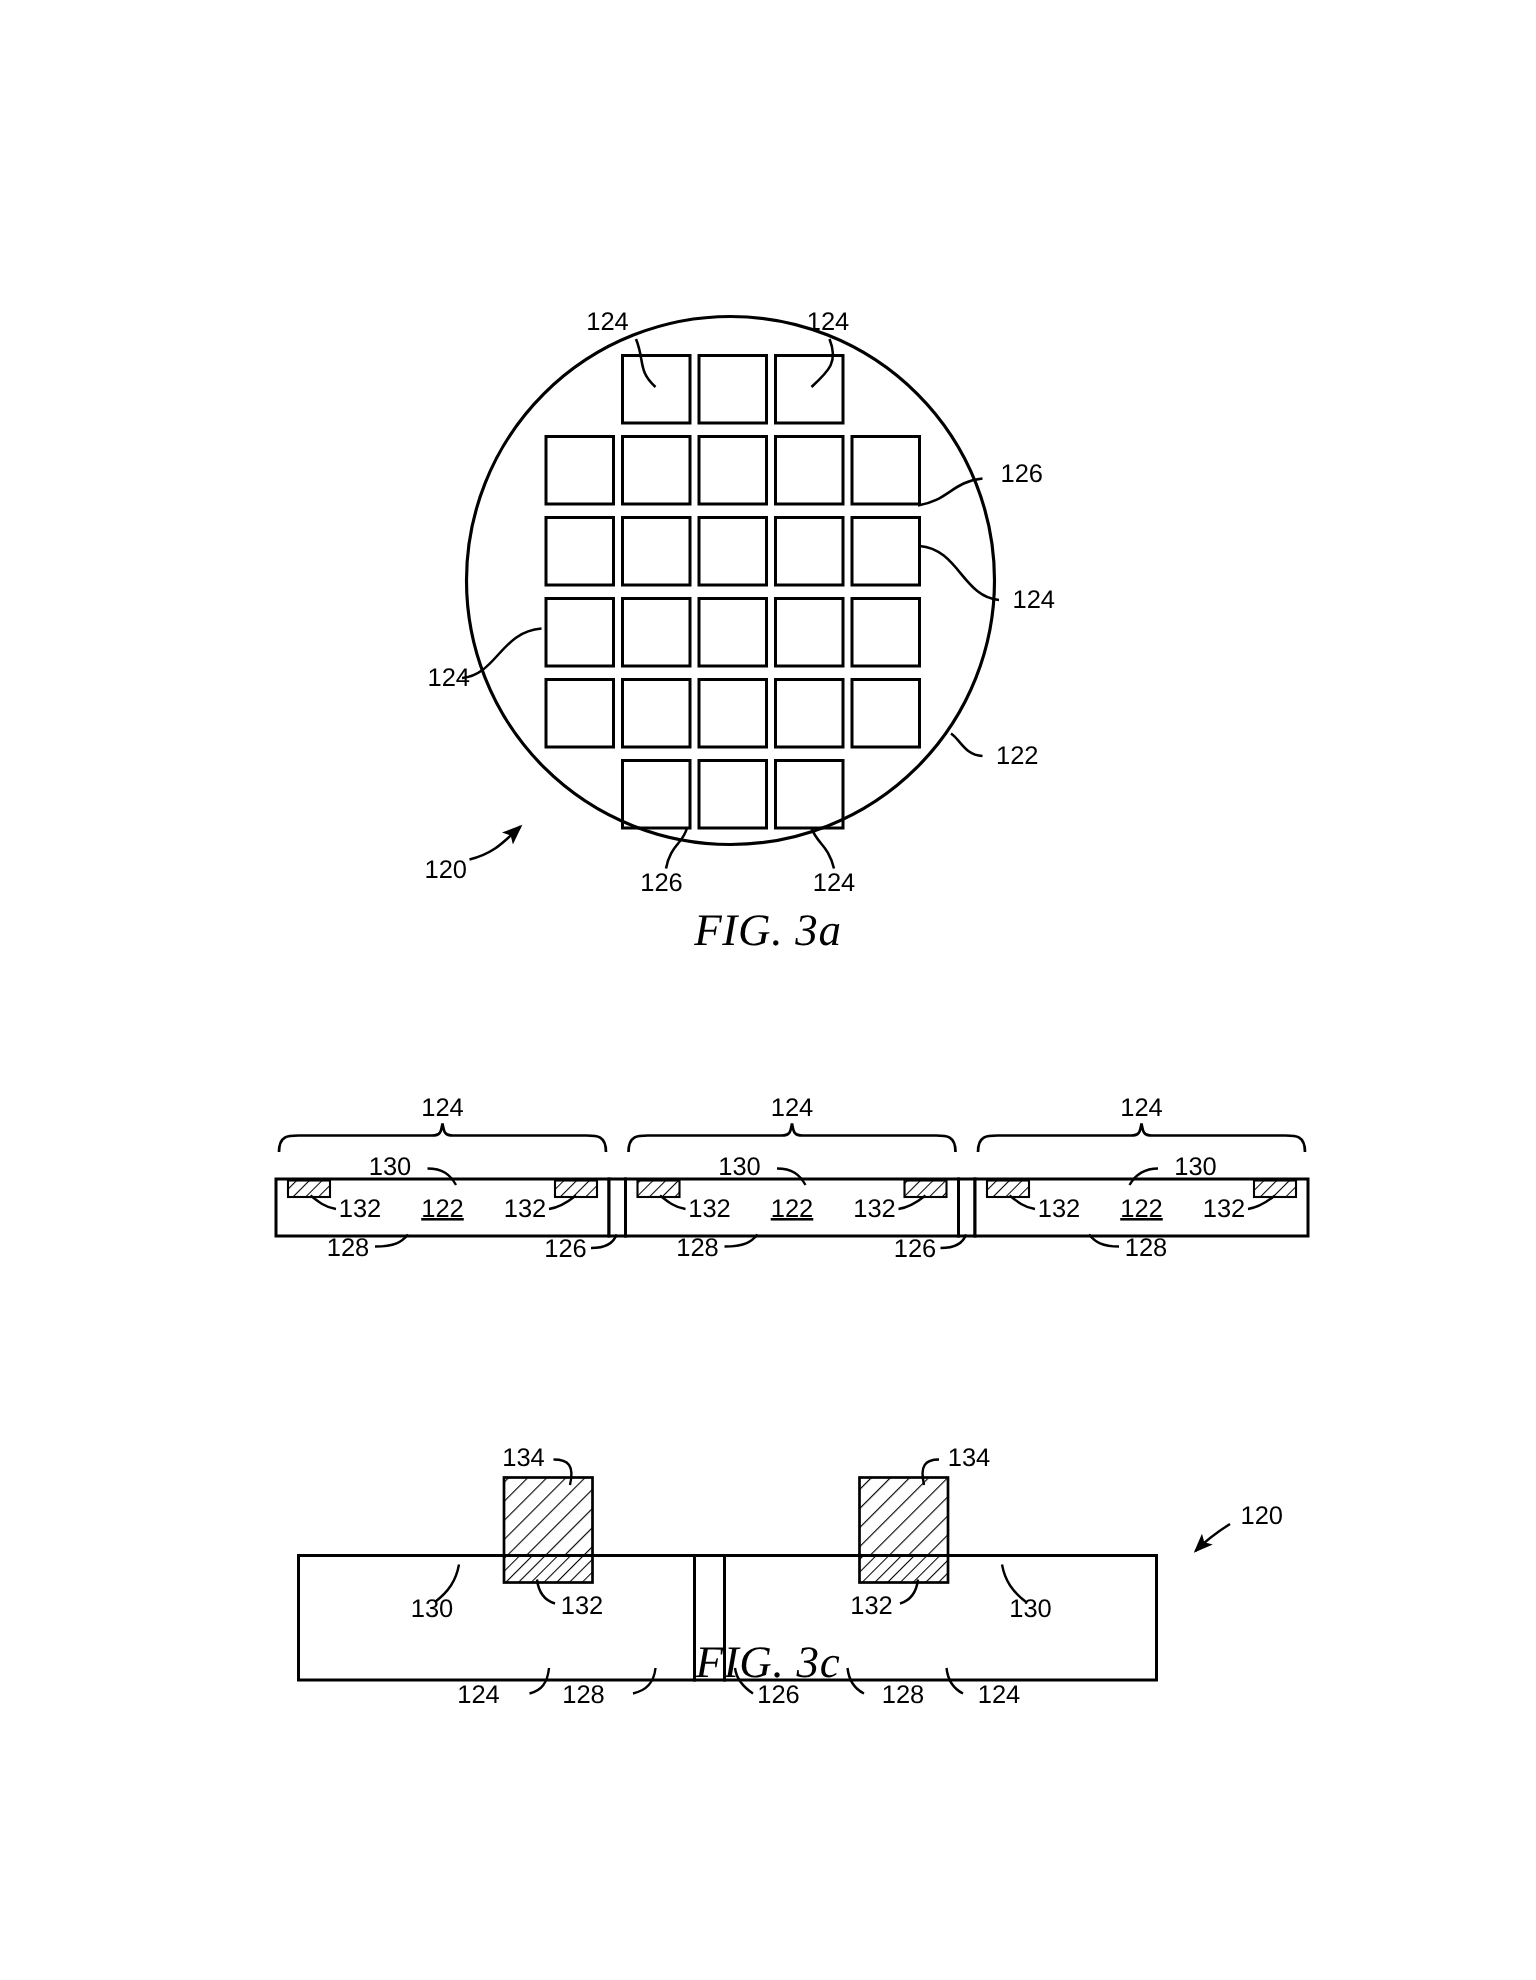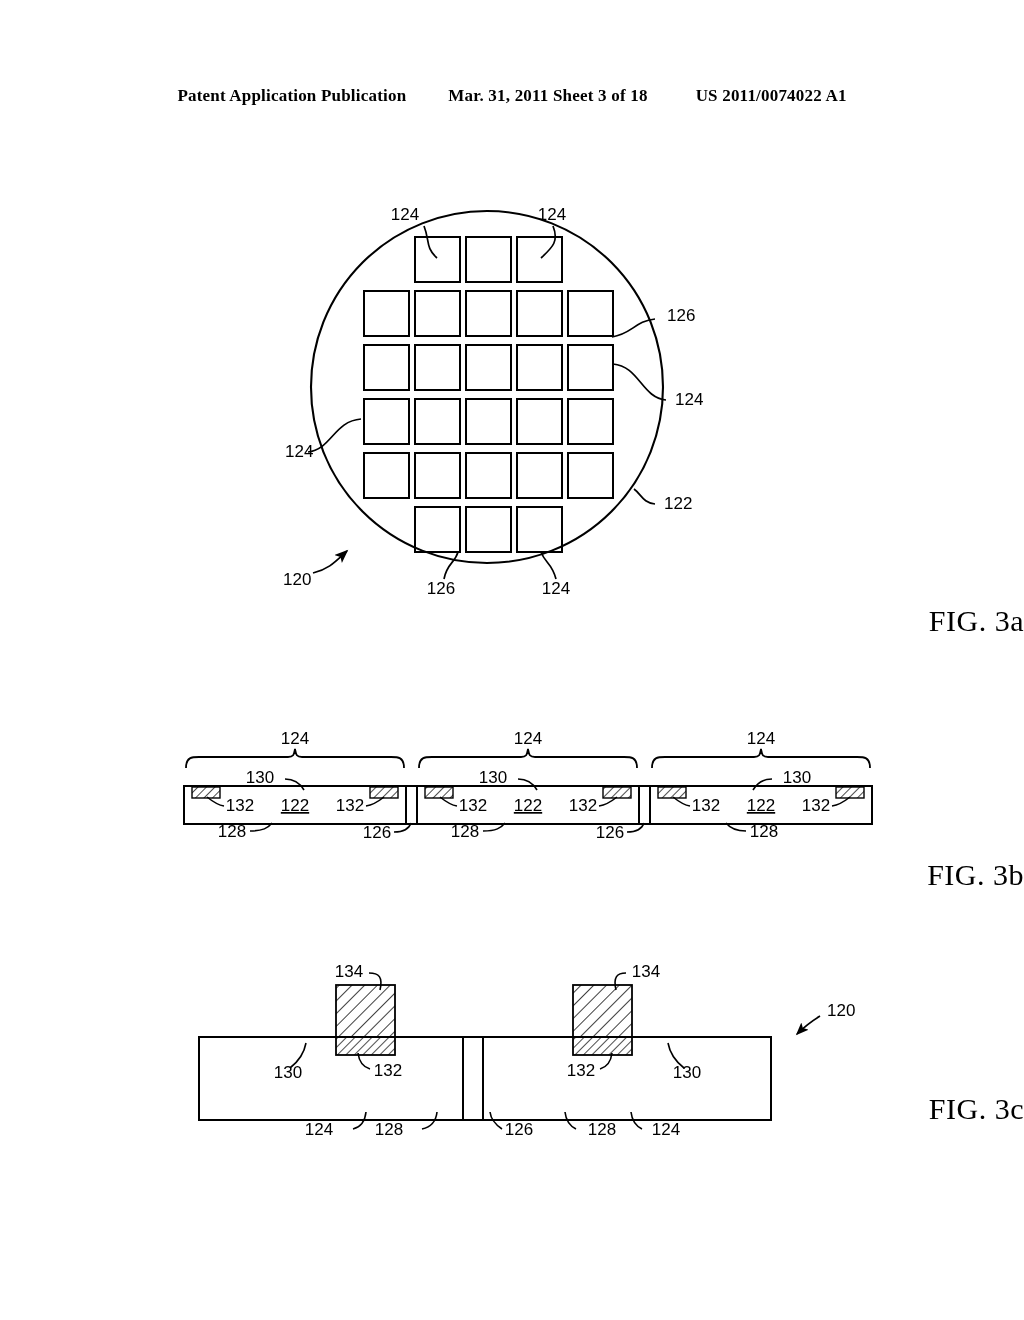--- a/index.html
+++ b/index.html
@@ -33,44 +33,42 @@
     letter-spacing: 0.2px;
     white-space: nowrap;
   }
   .hdr span { display: inline-block; }
   .hdr .h1 { margin-right: 42px; }
   .hdr .h2 { margin-right: 48px; }
   .fig-caption {
     position: absolute;
     width: 1024px;
     left: 0;
-    text-align: right;
+    text-align: center;
     font-family: "Liberation Serif", serif;
+    font-style: italic;
     font-size: 30px;
     letter-spacing: 0.5px;
   }
   #cap-3a { top: 604px; }
   #cap-3b { top: 858px; }
   #cap-3c { top: 1092px; }
   svg { position: absolute; left: 0; top: 0; }
   .ref {
     font-family: "Liberation Sans", sans-serif;
     font-size: 17px;
     fill: #000;
   }
   .ref-u { text-decoration: underline; }
 </style>
 </head>
 <body>
 
 <div id="page">
 
-  <div class="hdr">
-    <span class="h1">Patent Application Publication</span><span class="h2">Mar. 31, 2011  Sheet 3 of 18</span><span class="h3">US 2011/0074022 A1</span>
-  </div>
 
   <svg width="1024" height="1320" viewBox="0 0 1024 1320">
     <defs>
 
       <pattern id="hatchDense" width="6" height="6" patternTransform="rotate(45)" patternUnits="userSpaceOnUse">
         <line x1="0" y1="0" x2="0" y2="6" stroke="#000" stroke-width="1.4"></line>
       </pattern>
 
       <pattern id="hatchWide" width="9" height="9" patternTransform="rotate(45)" patternUnits="userSpaceOnUse">
         <line x1="0" y1="0" x2="0" y2="9" stroke="#000" stroke-width="1.5"></line>
@@ -261,16 +259,15 @@
         <text class="ref" x="319" y="1135" text-anchor="middle">124</text>
         <text class="ref" x="389" y="1135" text-anchor="middle">128</text>
         <text class="ref" x="519" y="1135" text-anchor="middle">126</text>
         <text class="ref" x="602" y="1135" text-anchor="middle">128</text>
         <text class="ref" x="666" y="1135" text-anchor="middle">124</text>
       </g>
     </g>
   </svg>
 
   <div class="fig-caption" id="cap-3a">FIG. 3a</div>
-  <div class="fig-caption" id="cap-3b">FIG. 3b</div>
   <div class="fig-caption" id="cap-3c">FIG. 3c</div>
 
 </div>
 
 </body></html>

